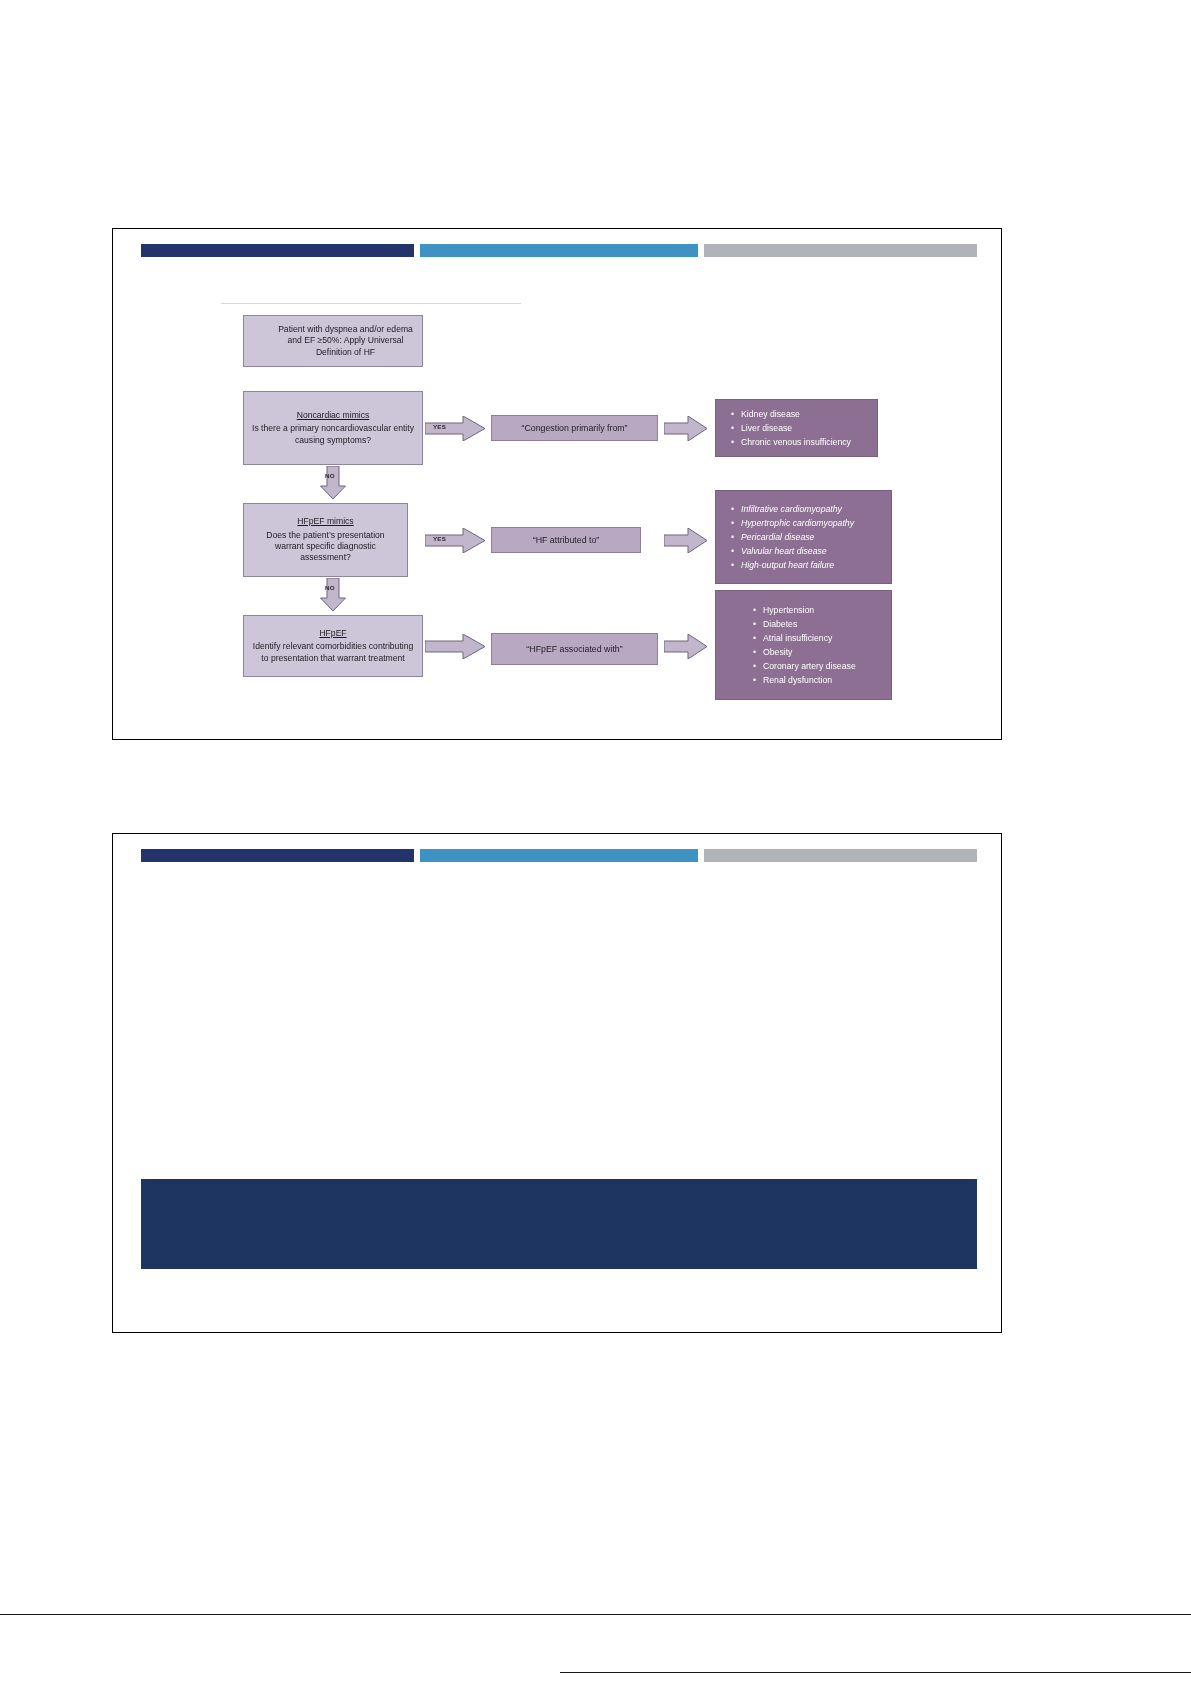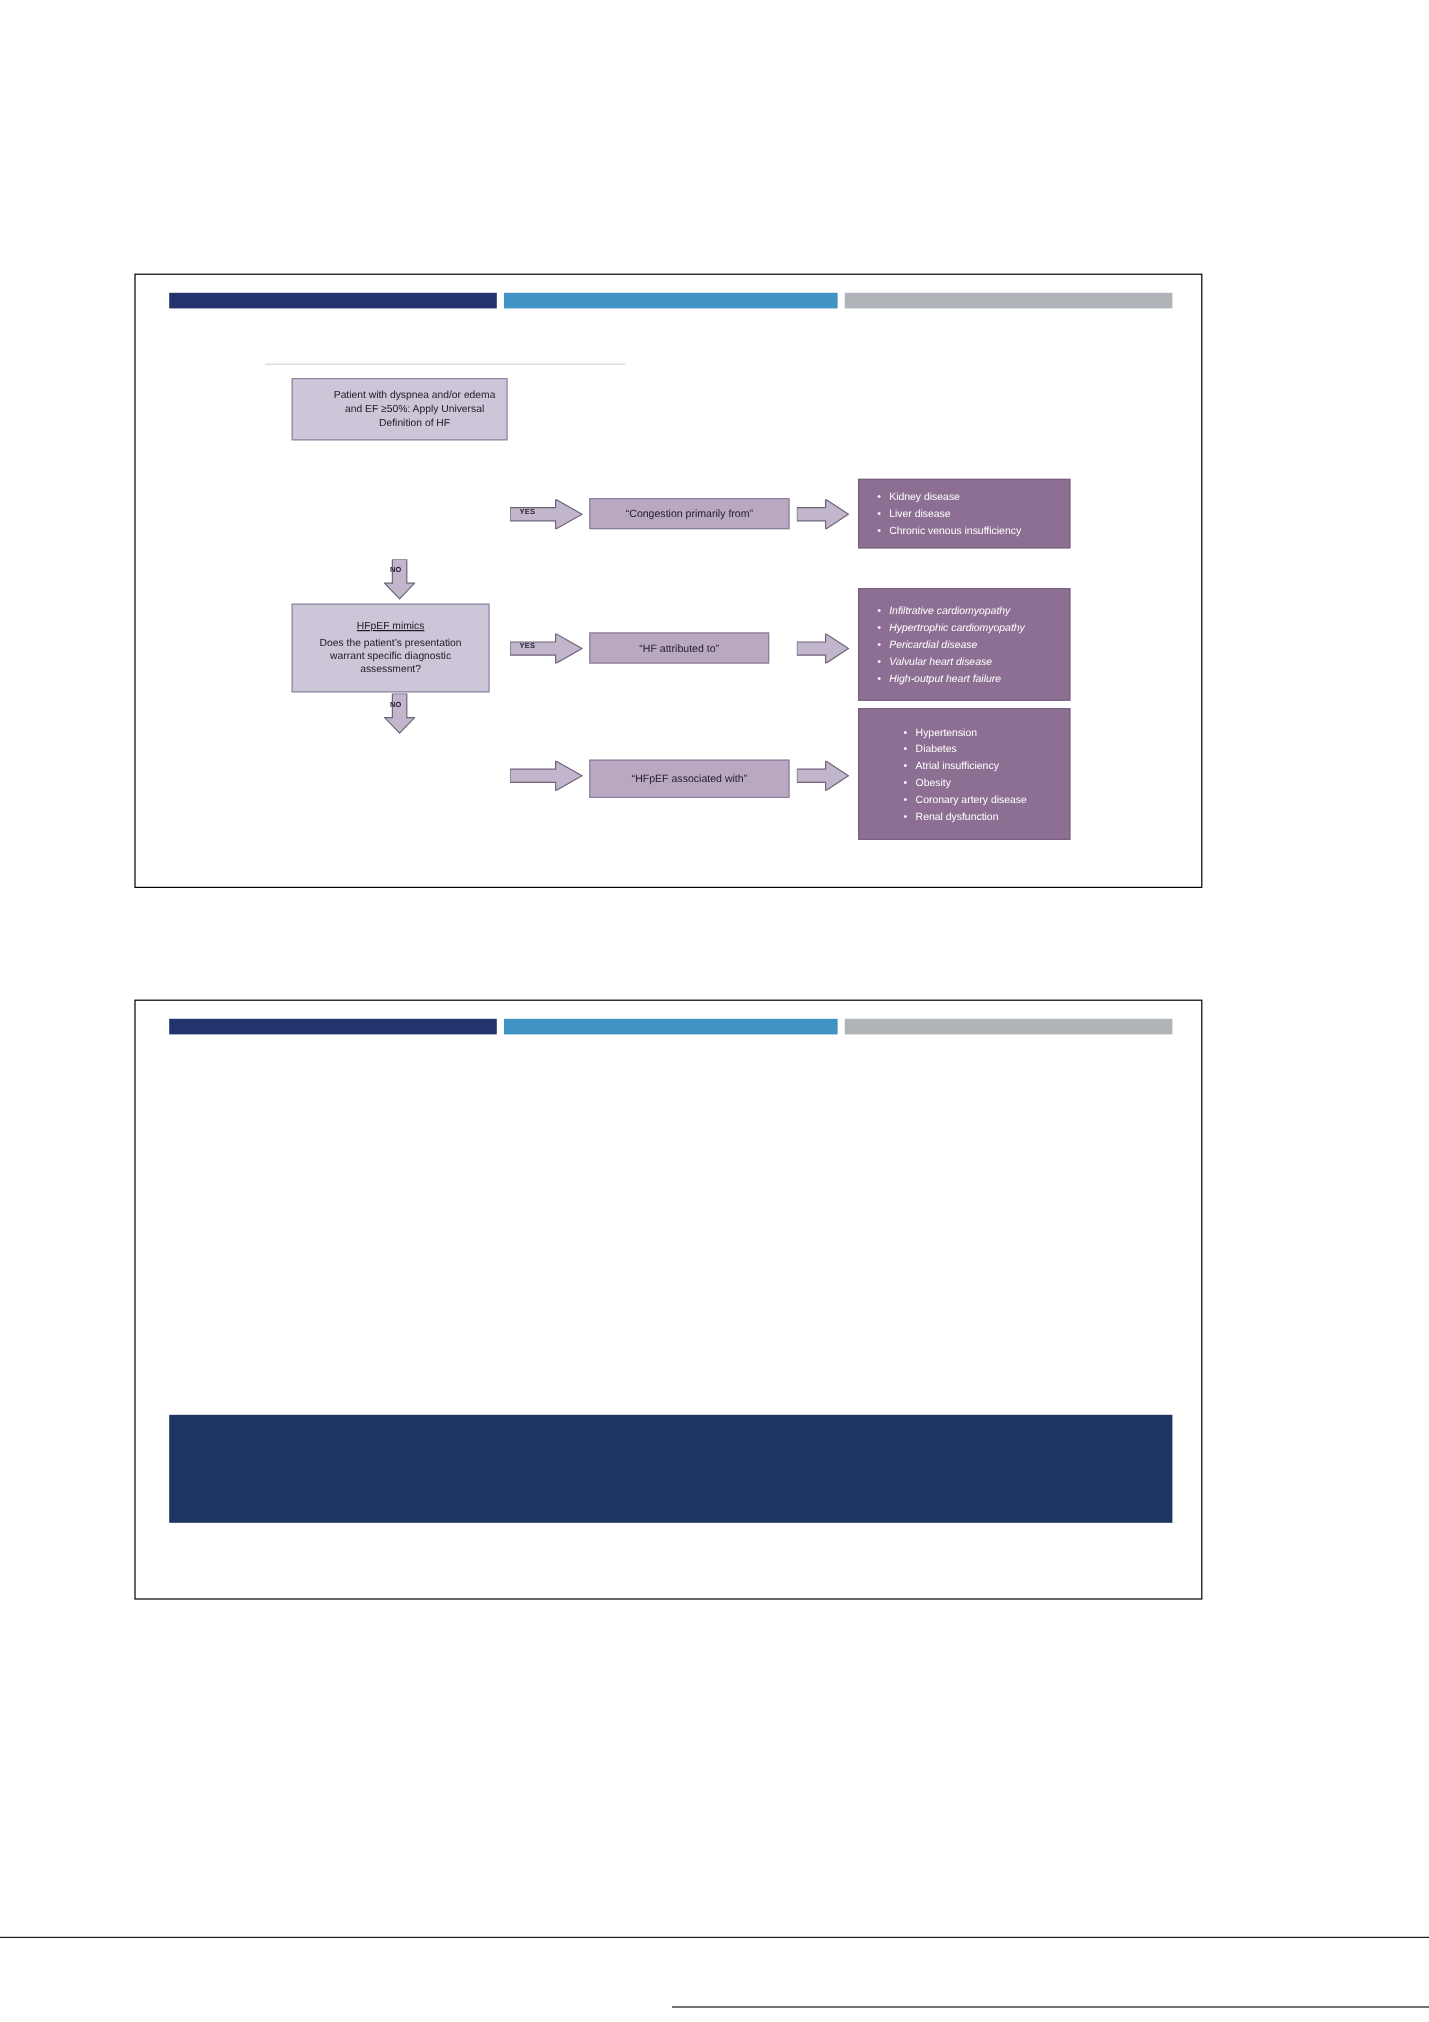--- a/index.html
+++ b/index.html
@@ -201,33 +201,37 @@
     </div>
 
     <div class="flow">
 
       <div class="hairline" style="left:0px; top:12px; width:300px;"></div>
 
       <div class="node box-lav" style="left:22px; top:24px; width:180px; height:52px;padding-left:32px;">
         <span class="body">Patient with dyspnea and/or edema and EF ≥50%: Apply Universal Definition of HF</span>
       </div>
 
+      <div class="node box-lav" style="left:22px; top:100px; width:180px; height:74px;">
+        <span class="hdr">Noncardiac mimics</span>
+        <span class="body">Is there a primary noncardiovascular entity causing symptoms?</span>
+      </div>
 
       <svg class="arrow-right" style="left:204px; top:125px;" width="62" height="25" viewBox="0 0 62 25">
         <path d="M0,7 L38,7 L38,0 L60,12.5 L38,25 L38,18 L0,18 Z" fill="#c2b6cd" stroke="#6f6478" stroke-width="1"></path>
       </svg>
       <div class="arrow-label" style="left:212px; top:132px;">YES</div>
 
       <div class="node box-mid" style="left:270px; top:124px; width:167px; height:26px;">“Congestion primarily from”</div>
 
       <svg class="arrow-right" style="left:443px; top:125px;" width="44" height="25" viewBox="0 0 44 25">
         <path d="M0,7 L24,7 L24,0 L43,12.5 L24,25 L24,18 L0,18 Z" fill="#c2b6cd" stroke="#6f6478" stroke-width="1"></path>
       </svg>
 
-      <div class="node box-out" style="left:494px; top:108px; width:177px; height:58px;">
+      <div class="node box-out" style="left:494px; top:108px; width:163px; height:58px;">
         <ul>
           <li>Kidney disease</li>
           <li>Liver disease</li>
           <li>Chronic venous insufficiency</li>
         </ul>
       </div>
 
       <svg class="arrow-down" style="left:99px; top:175px;" width="26" height="34" viewBox="0 0 26 34">
         <path d="M7,0 L19,0 L19,20 L25.5,20 L13,33 L0.5,20 L7,20 Z" fill="#c2b6cd" stroke="#6f6478" stroke-width="1"></path>
       </svg>
@@ -257,20 +261,24 @@
           <li>Valvular heart disease</li>
           <li>High-output heart failure</li>
         </ul>
       </div>
 
       <svg class="arrow-down" style="left:99px; top:287px;" width="26" height="34" viewBox="0 0 26 34">
         <path d="M7,0 L19,0 L19,20 L25.5,20 L13,33 L0.5,20 L7,20 Z" fill="#c2b6cd" stroke="#6f6478" stroke-width="1"></path>
       </svg>
       <div class="arrow-label" style="left:104px; top:293px;">NO</div>
 
+      <div class="node box-lav" style="left:22px; top:324px; width:180px; height:62px;">
+        <span class="hdr">HFpEF</span>
+        <span class="body">Identify relevant comorbidities contributing to presentation that warrant treatment</span>
+      </div>
 
       <svg class="arrow-right" style="left:204px; top:343px;" width="62" height="25" viewBox="0 0 62 25">
         <path d="M0,7 L38,7 L38,0 L60,12.5 L38,25 L38,18 L0,18 Z" fill="#c2b6cd" stroke="#6f6478" stroke-width="1"></path>
       </svg>
 
       <div class="node box-mid" style="left:270px; top:342px; width:167px; height:32px;">“HFpEF associated with”</div>
 
       <svg class="arrow-right" style="left:443px; top:343px;" width="44" height="25" viewBox="0 0 44 25">
         <path d="M0,7 L24,7 L24,0 L43,12.5 L24,25 L24,18 L0,18 Z" fill="#c2b6cd" stroke="#6f6478" stroke-width="1"></path>
       </svg>

